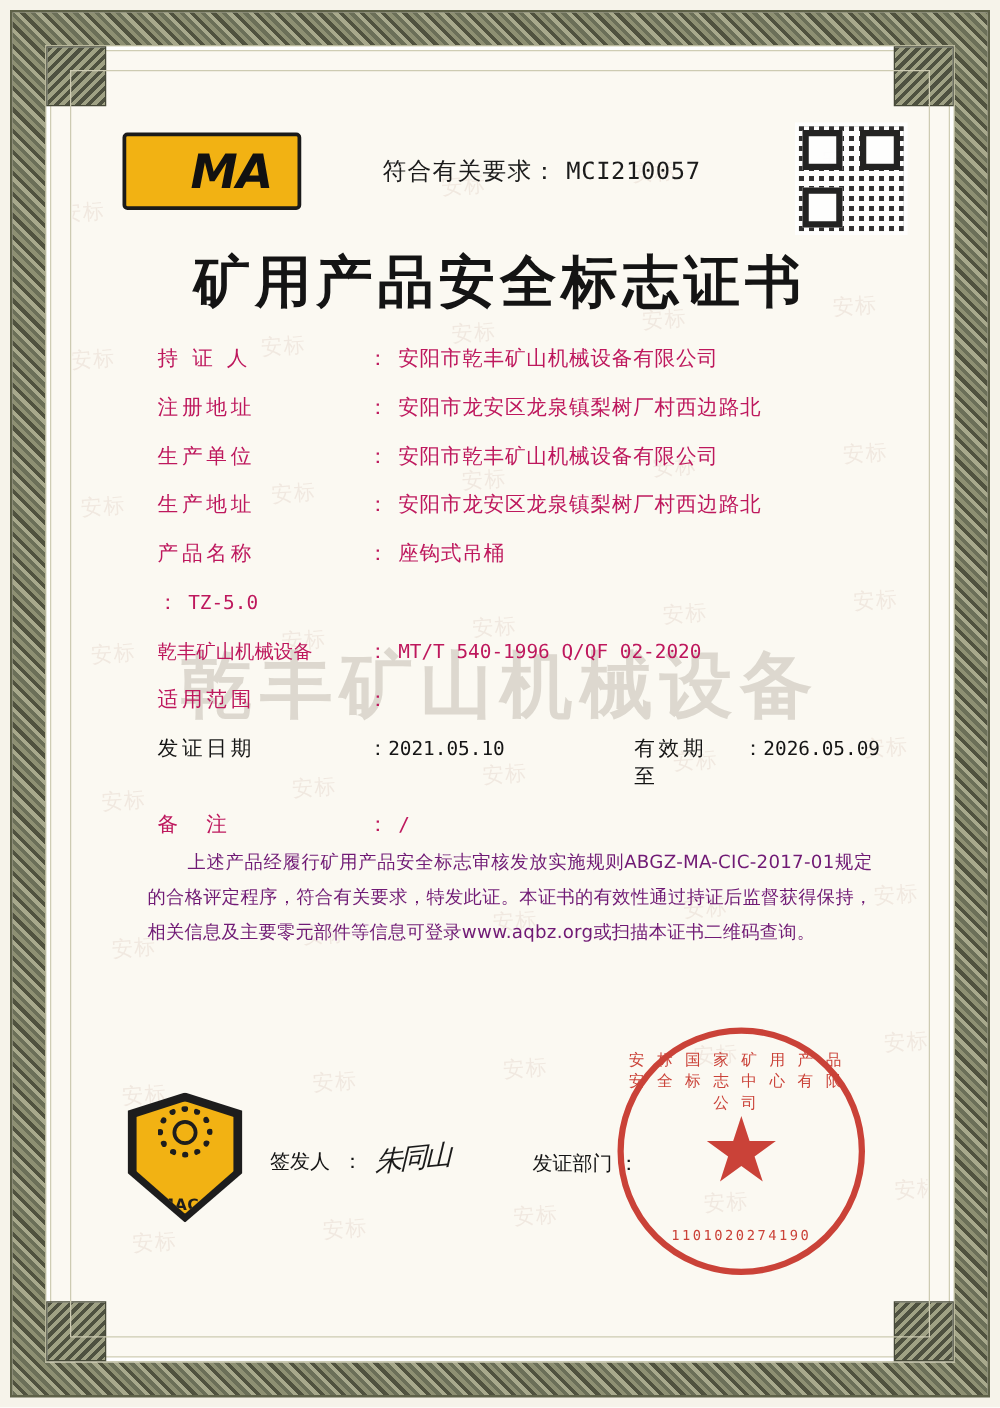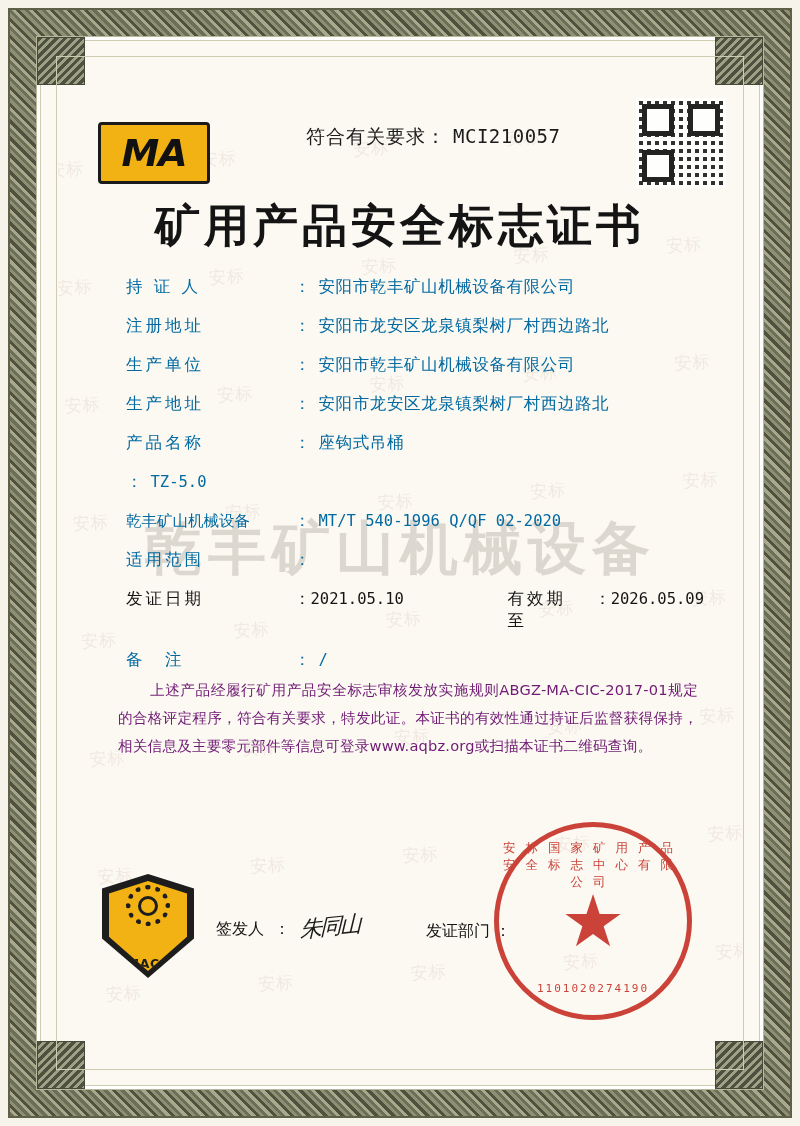--- a/index.html
+++ b/index.html
@@ -97,28 +97,29 @@
 
   
   .content {
     position: absolute;
     left: 56px; top: 56px; right: 56px; bottom: 56px;
   }
 
   
   .ma-logo {
     position: absolute;
-    left: 42px; top: 66px;
+    left: 42px; top: 50px;
     width: 106px; height: 56px;
     background: #f2b213;
     border: 3px solid #1a1a1a;
     border-radius: 4px;
     display: flex;
     align-items: center;
     justify-content: center;
+    padding-left: 31px;
   }
   .ma-logo .ma-text {
     font-size: 38px;
     font-weight: bold;
     font-style: italic;
     color: #111;
     letter-spacing: -1px;
     font-family: "DejaVu Sans", sans-serif;
   }
 
@@ -180,21 +181,21 @@
   
   .fields {
     position: absolute;
     left: 70px; right: 40px; top: 220px;
   }
   .frow {
     display: flex;
     align-items: baseline;
     margin-bottom: 17px;
     font-size: 16.5px;
-    color: #0369a1;
+    color: #be185d;
   }
   .frow .flabel {
     width: 168px;
     flex: 0 0 168px;
     letter-spacing: 3px;
     font-family: "DejaVu Sans", sans-serif;
     white-space: nowrap;
   }
   .frow .flabel.tight {
     letter-spacing: 0px;

